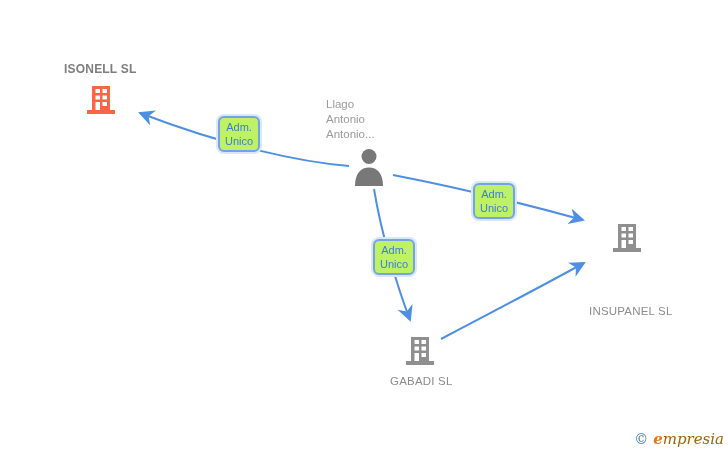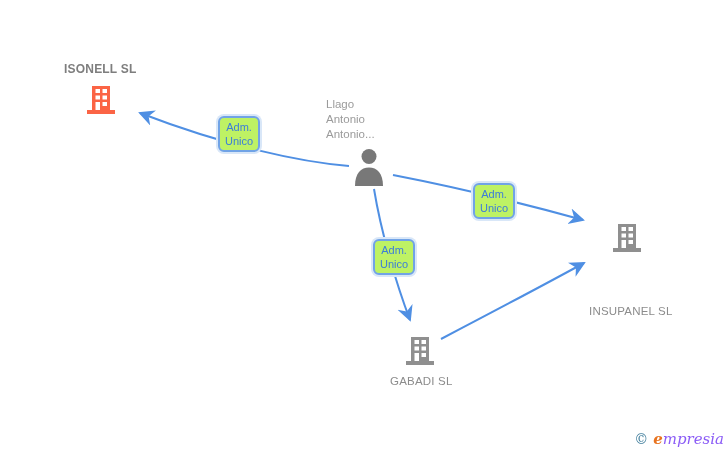--- a/index.html
+++ b/index.html
@@ -24,21 +24,21 @@
     font-size:11px;line-height:14px;text-align:center;padding:2px 5px;
     white-space:nowrap;
   }
   .watermark{
     position:absolute;z-index:2;right:4px;bottom:2px;
     font-family:"DejaVu Serif",serif;font-style:italic;font-size:15px;
     white-space:nowrap;
   }
   .watermark .copy{color:#44809e;font-style:normal;font-size:14px;}
   .watermark .brand-e{color:#e8731f;font-weight:bold;}
-  .watermark .brand-rest{color:#8b5cf6;}
+  .watermark .brand-rest{color:#a16207;}
 </style>
 </head>
 <body>
 
 <div id="stage">
 
   <svg id="edge-layer" viewBox="0 0 728 450" xmlns="http://www.w3.org/2000/svg">
     <defs>
       <marker id="arrowhead" markerWidth="9" markerHeight="9" refX="7" refY="4" orient="auto">
         <path d="M0,0 L8,4 L0,8 L2.4,4 Z" fill="#4f8fe3"></path>

